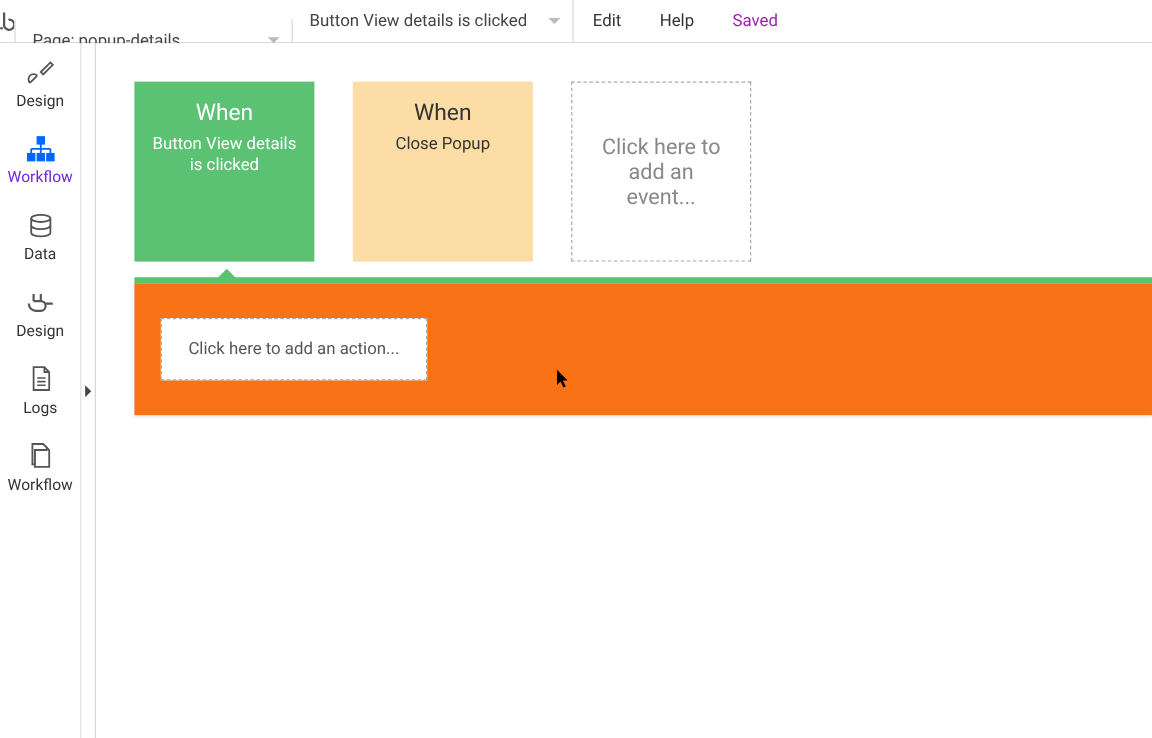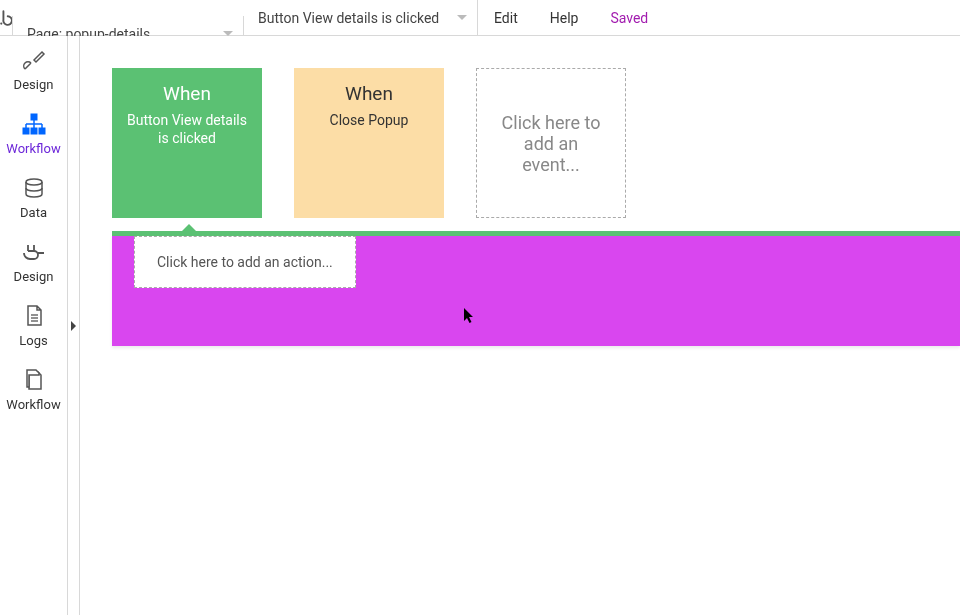--- a/index.html
+++ b/index.html
@@ -155,24 +155,24 @@
       border-left: 8px solid transparent;
       border-right: 8px solid transparent;
       border-bottom: 8px solid #5bc173;
     }
     .action-panel {
       position: absolute;
       top: 200px;
       left: 32px;
       right: 0;
       height: 110px;
-      background: #d946ef;
+      background: #f97316;
       box-shadow: 0 2px 3px rgba(0,0,0,0.08);
       display: flex;
-      align-items: flex-start;
+      align-items: center;
       padding-left: 22px;
     }
     .add-action {
       border: 1px dashed #aaa;
       background: #fff;
       color: #555;
       font-size: 14px;
       padding: 17px 22px;
       cursor: pointer;
     }

